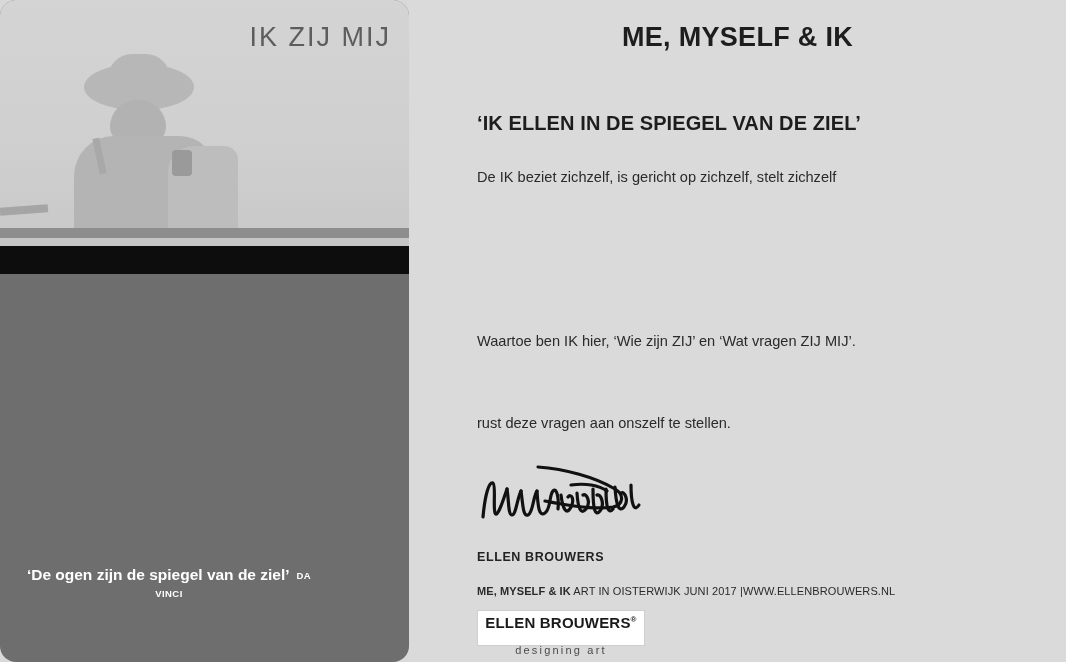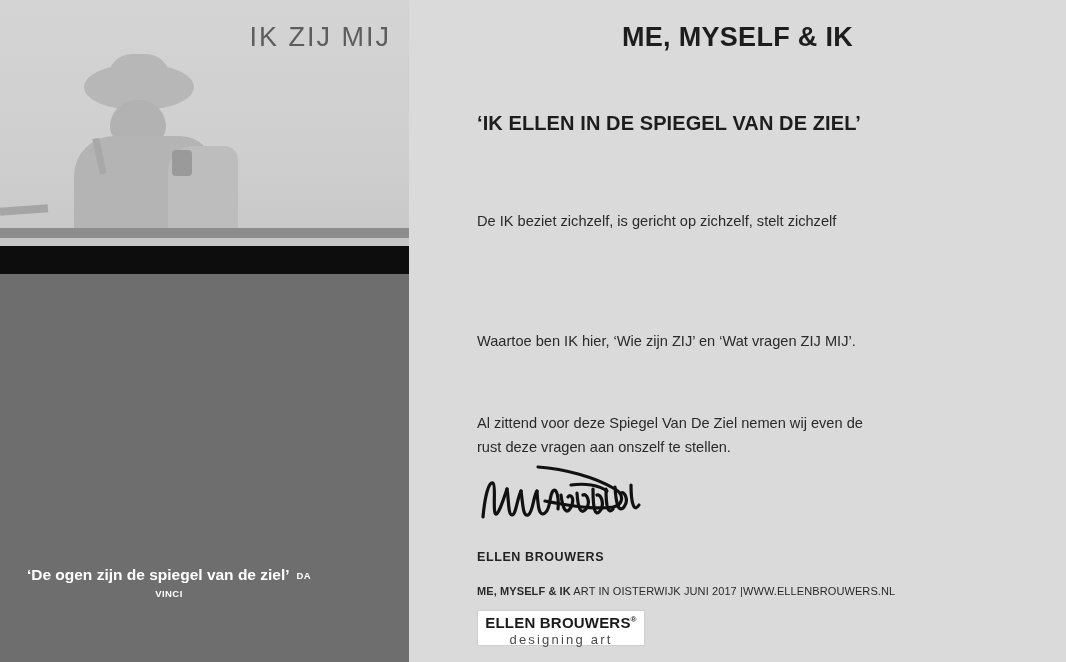--- a/index.html
+++ b/index.html
@@ -15,20 +15,21 @@
     background: #d9d9d9;
   }
 
   
   .left-panel {
     position: absolute;
     left: 0; top: 0;
     width: 409px; height: 662px;
     background: #6e6e6e;
     overflow: hidden;
+    border-radius: 16px;
   }
   .photo {
     position: absolute;
     left: 0; top: 0;
     width: 409px; height: 270px;
     background: linear-gradient(180deg, #d4d4d4 0%, #cfcfcf 55%, #c9c9c9 85%, #bdbdbd 100%);
   }
   .photo-title {
     position: absolute;
     right: 18px; top: 22px;
@@ -156,21 +157,21 @@
     color: #1d1d1d;
     letter-spacing: .1px;
   }
   .body-block {
     position: absolute;
     left: 68px;
     font-size: 14.6px;
     line-height: 1.62;
     color: #2a2a2a;
   }
-  .b1 { top: 166px; margin-top: 44px; }
+  .b1 { top: 166px; }
   .b2 { top: 227px; }
   .b3 { top: 330px; }
   .b4 { top: 412px; }
 
   .signature {
     position: absolute;
     left: 66px; top: 455px;
     width: 200px; height: 75px;
   }
   .sig-name {
@@ -203,24 +204,24 @@
     font-size: 15px;
     font-weight: bold;
     letter-spacing: .2px;
     color: #1a1a1a;
   }
   .logo-reg {
     font-size: 8px;
     vertical-align: super;
   }
   .logo-sub {
-    font-size: 13px;
+    font-size: 11px;
     letter-spacing: 2.2px;
     color: #4a4a4a;
-    margin-top: 1px;
+    margin-top: 13px;
   }
 </style>
 </head>
 <body>
 
 <div class="page">
 
   <div class="left-panel">
     <div class="photo">
       <div class="fig-hat"></div>
@@ -248,21 +249,20 @@
     <div class="body-block b1">
       <div>De IK beziet zichzelf, is gericht op zichzelf, stelt zichzelf</div>
     </div>
 
 
     <div class="body-block b3">
       <div>Waartoe ben IK hier, ‘Wie zijn ZIJ’ en ‘Wat vragen ZIJ MIJ’.</div>
     </div>
 
     <div class="body-block b4">
-      <div>Al zittend voor deze Spiegel Van De Ziel nemen wij even de</div>
       <div>rust deze vragen aan onszelf te stellen.</div>
     </div>
 
     <svg class="signature" viewBox="0 0 200 75">
       <g fill="none" stroke="#111" stroke-width="3.2" stroke-linecap="round" stroke-linejoin="round">
         <path d="M8 62 C10 40, 14 26, 18 28 C21 30, 18 52, 20 58 C22 64, 28 46, 32 34"></path>
         <path d="M32 34 C34 46, 33 60, 37 60 C41 60, 42 44, 46 36"></path>
         <path d="M46 36 C48 50, 48 62, 53 60 C58 58, 58 42, 62 36"></path>
         <path d="M62 36 C63 52, 64 62, 70 58 C76 54, 74 40, 78 36 C82 32, 84 44, 83 54"></path>
         <path d="M86 40 C88 56, 92 60, 96 52 C100 44, 96 38, 93 42"></path>

